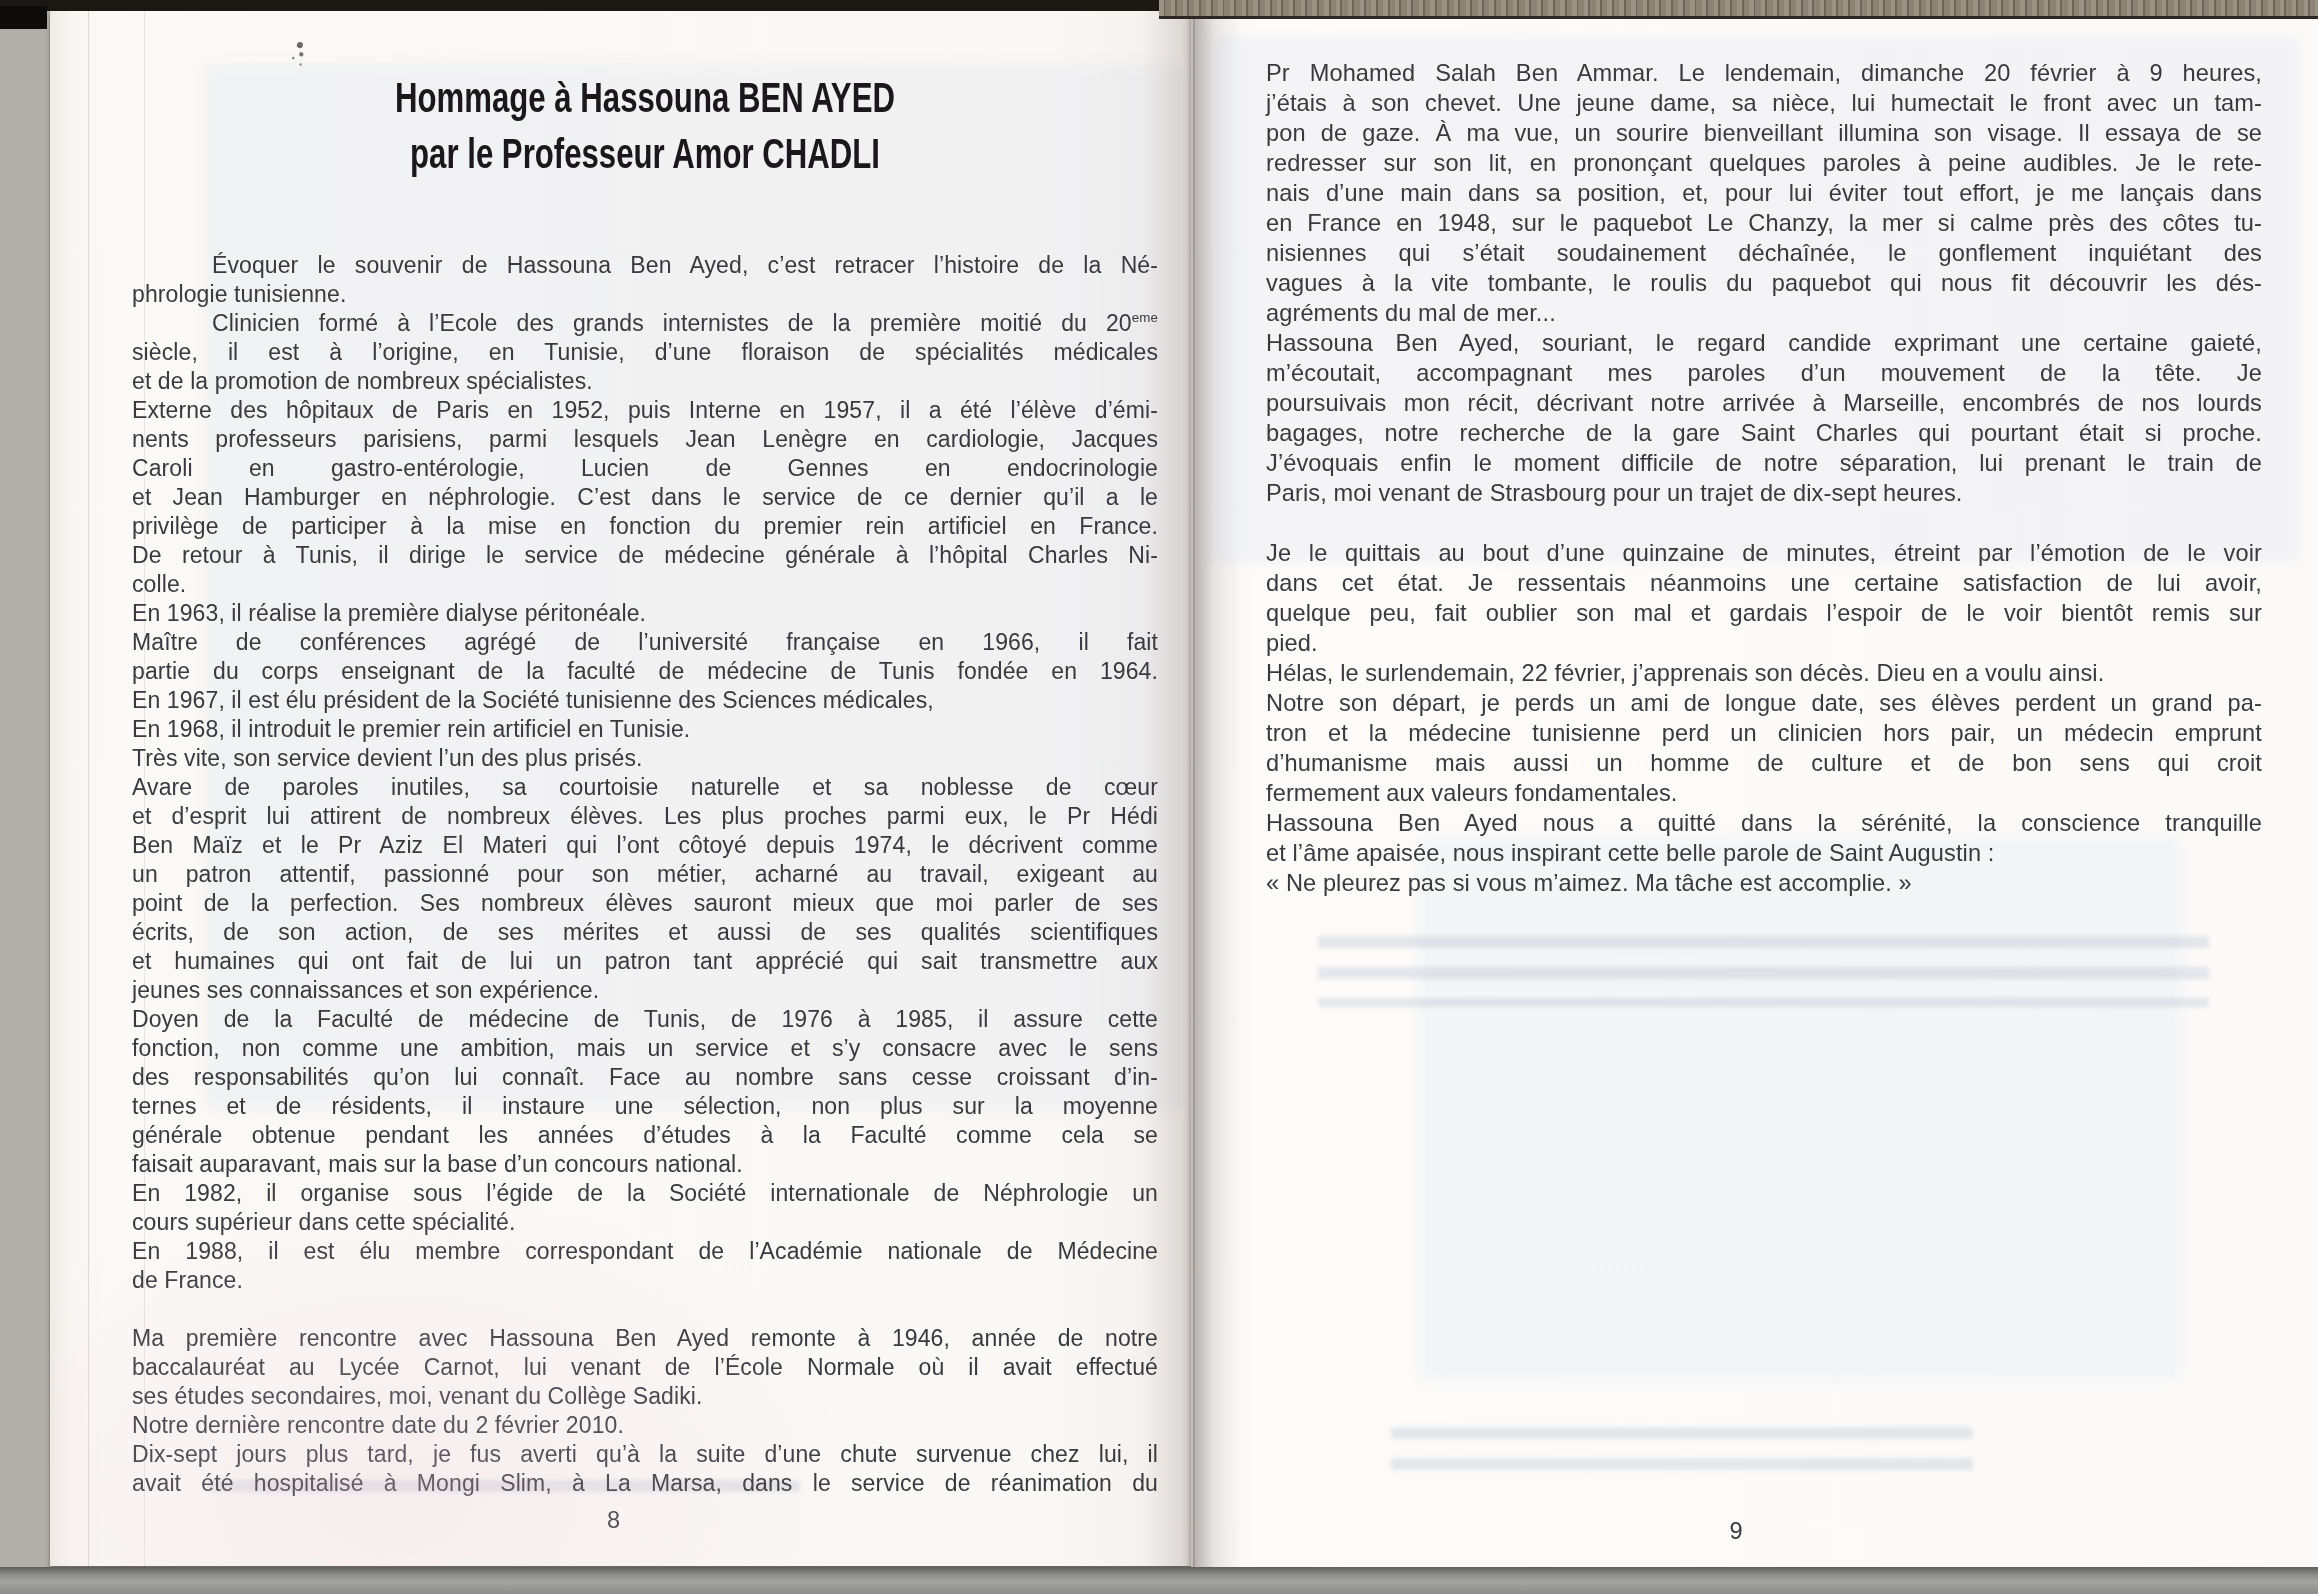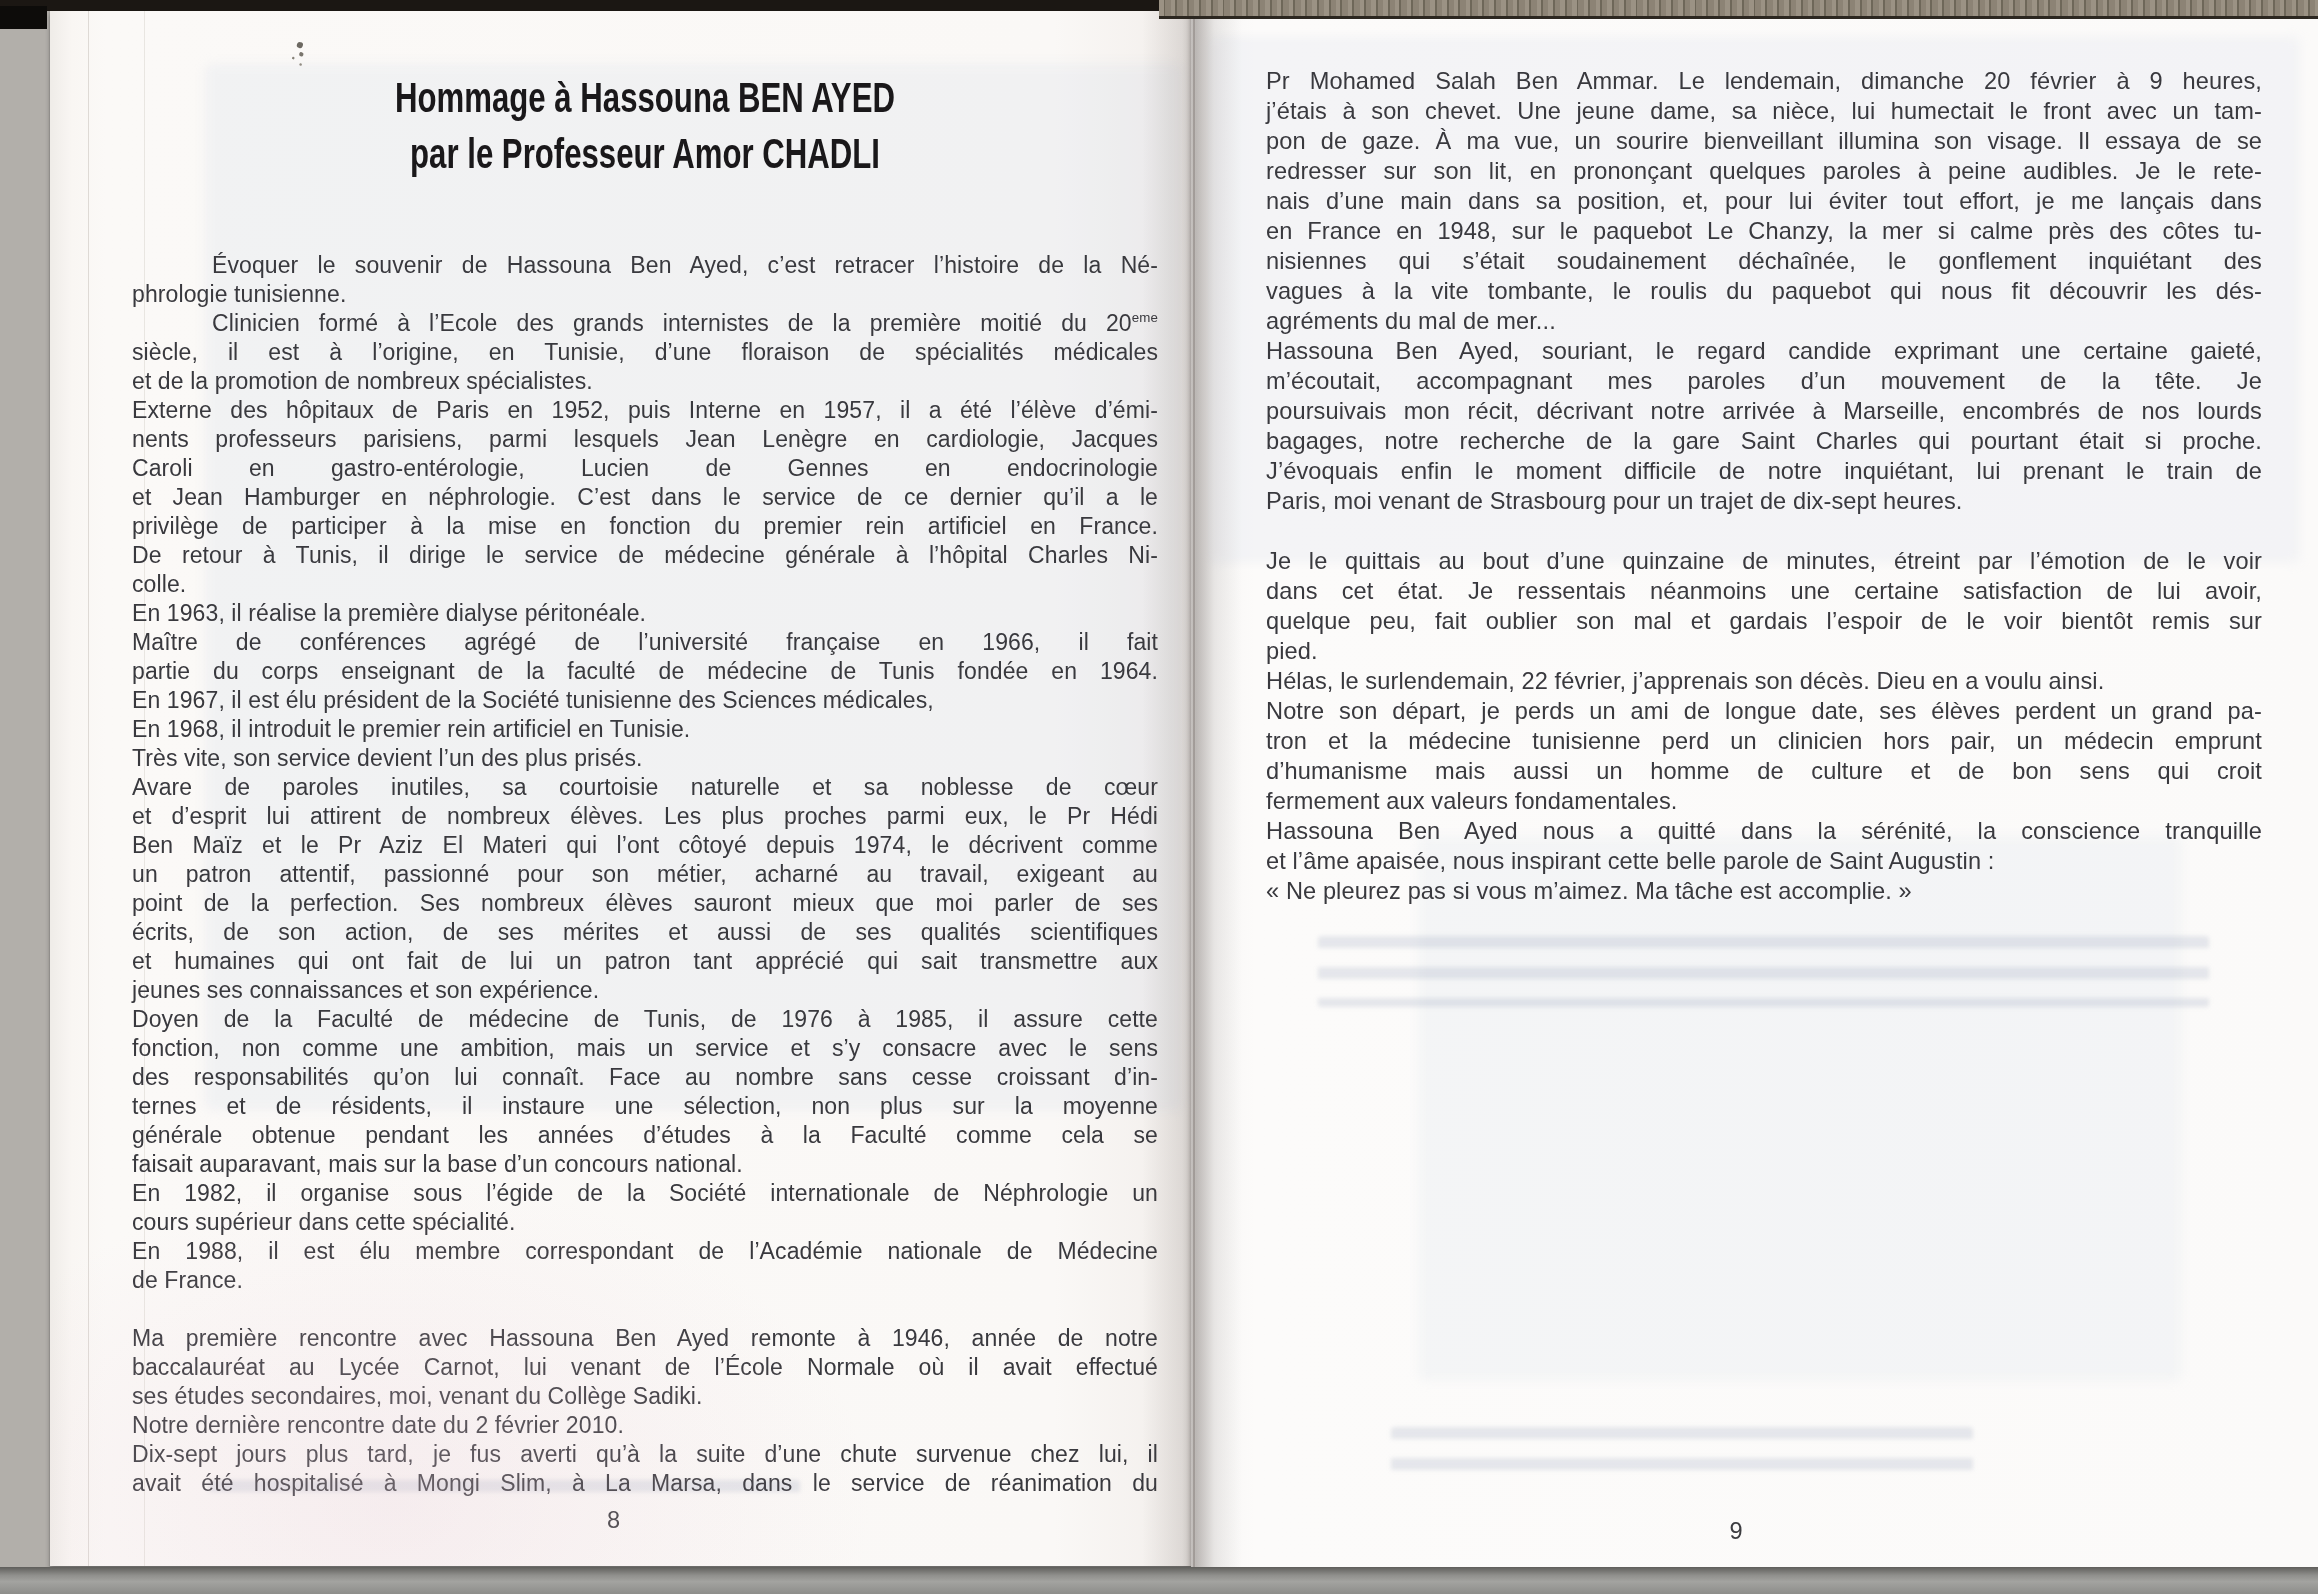--- a/index.html
+++ b/index.html
@@ -38,21 +38,21 @@
 
   
   .title{position:absolute;left:82px;top:58px;width:1026px;text-align:center;color:#1a181a;
       font-weight:bold;font-size:38px;line-height:50px;letter-spacing:0px;
       transform:scaleX(.82) scaleY(1.12);transform-origin:50% 0;}
 
   
   .textcol{position:absolute;color:#39393e;}
   .col-left{left:82px;top:240px;width:1026px;font-size:23px;}
   .col-left .line{height:29px;line-height:29px;}
-  .col-right{left:75px;top:59px;width:996px;font-size:23.6px;}
+  .col-right{left:75px;top:51px;width:996px;font-size:23.6px;}
   .col-right .line{height:30px;line-height:30px;}
   .line{white-space:normal;letter-spacing:0.1px;}
   .line.just{text-align:justify;text-align-last:justify;}
   .line.ind{padding-left:80px;}
   .line sup{font-size:58%;vertical-align:super;line-height:0;}
 
   .pagenum{position:absolute;color:#3c3c40;font-size:23.6px;text-align:center;}
   .pagenum-left{left:509px;top:1496px;width:109px;}
   .pagenum-right{left:495px;top:1511px;width:100px;}
 </style>
@@ -135,21 +135,21 @@
         <div class="line just">redresser sur son lit, en prononçant quelques paroles à peine audibles. Je le rete-</div>
         <div class="line just">nais d’une main dans sa position, et, pour lui éviter tout effort, je me lançais dans</div>
         <div class="line just">en France en 1948, sur le paquebot Le Chanzy, la mer si calme près des côtes tu-</div>
         <div class="line just">nisiennes qui s’était soudainement déchaînée, le gonflement inquiétant des</div>
         <div class="line just">vagues à la vite tombante, le roulis du paquebot qui nous fit découvrir les dés-</div>
         <div class="line">agréments du mal de mer...</div>
         <div class="line just">Hassouna Ben Ayed, souriant, le regard candide exprimant une certaine gaieté,</div>
         <div class="line just">m’écoutait, accompagnant mes paroles d’un mouvement de la tête. Je</div>
         <div class="line just">poursuivais mon récit, décrivant notre arrivée à Marseille, encombrés de nos lourds</div>
         <div class="line just">bagages, notre recherche de la gare Saint Charles qui pourtant était si proche.</div>
-        <div class="line just">J’évoquais enfin le moment difficile de notre inquiétant, lui prenant le train de</div>
+        <div class="line just">J’évoquais enfin le moment difficile de notre séparation, lui prenant le train de</div>
         <div class="line">Paris, moi venant de Strasbourg pour un trajet de dix-sept heures.</div>
         <div class="line blank">&nbsp;</div>
         <div class="line just">Je le quittais au bout d’une quinzaine de minutes, étreint par l’émotion de le voir</div>
         <div class="line just">dans cet état. Je ressentais néanmoins une certaine satisfaction de lui avoir,</div>
         <div class="line just">quelque peu, fait oublier son mal et gardais l’espoir de le voir bientôt remis sur</div>
         <div class="line">pied.</div>
         <div class="line">Hélas, le surlendemain, 22 février, j’apprenais son décès. Dieu en a voulu ainsi.</div>
         <div class="line just">Notre son départ, je perds un ami de longue date, ses élèves perdent un grand pa-</div>
         <div class="line just">tron et la médecine tunisienne perd un clinicien hors pair, un médecin emprunt</div>
         <div class="line just">d’humanisme mais aussi un homme de culture et de bon sens qui croit</div>

